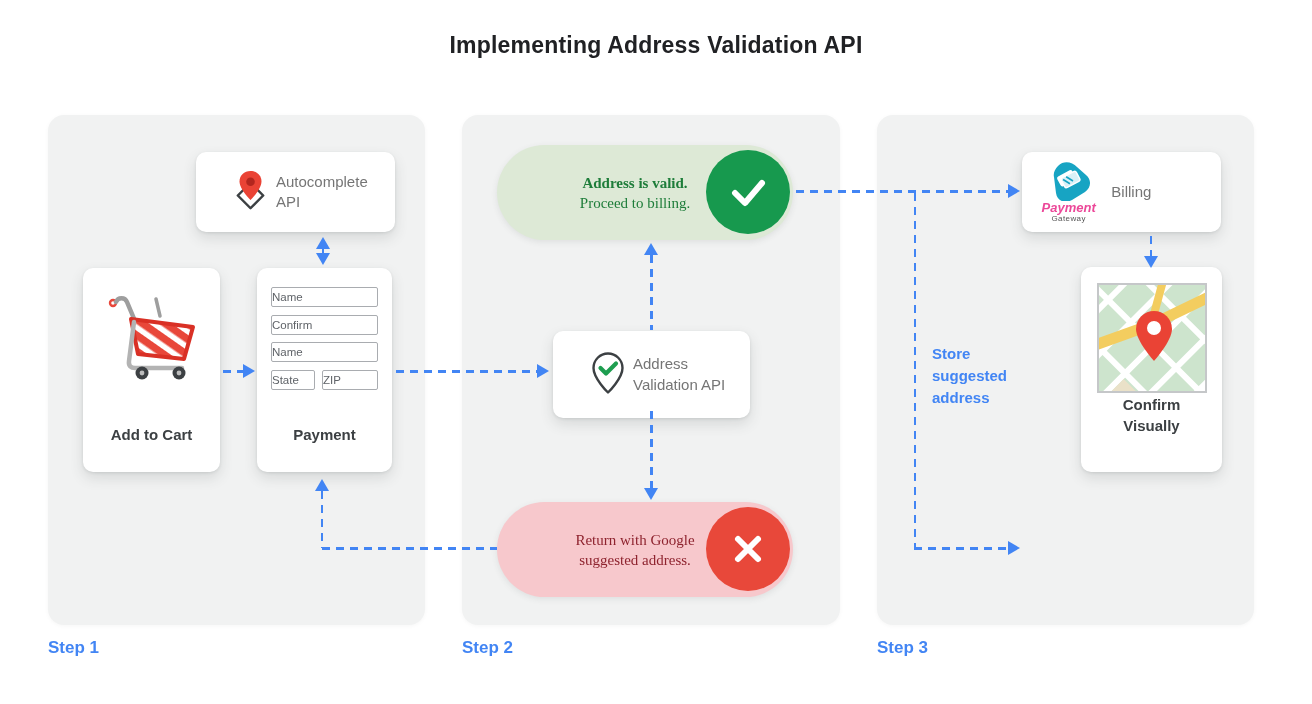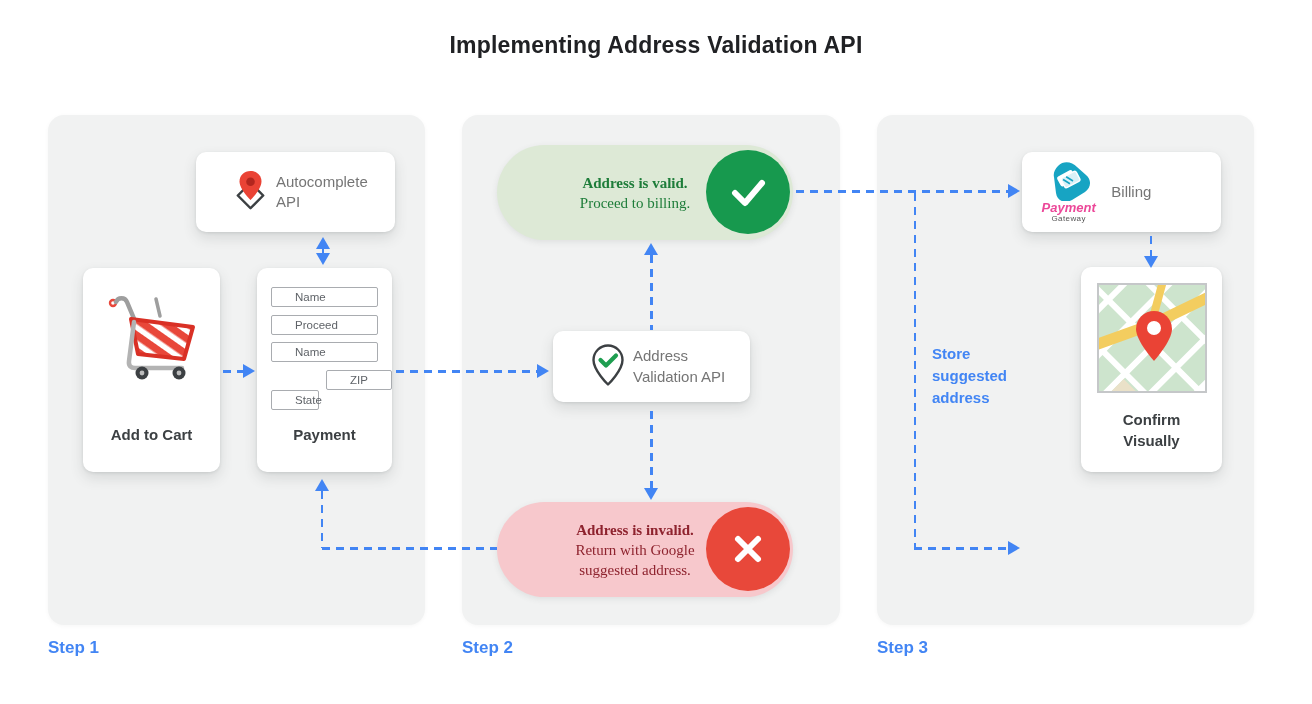--- a/index.html
+++ b/index.html
@@ -21,23 +21,23 @@
         box-shadow:0 1px 3px rgba(60,64,67,.12),0 6px 14px rgba(60,64,67,.14);}
   .icon-card{display:flex;align-items:center;padding-left:32px;box-sizing:border-box;gap:2px;}
   .icon-card .icard-text{color:#757575;font-size:15px;line-height:1.35;width:118px;}
 
   .figure-card{display:flex;flex-direction:column;align-items:center;box-sizing:border-box;}
   .figure-label{margin-top:auto;margin-bottom:26px;font-size:15px;font-weight:700;color:#3c4043;
                 text-align:center;line-height:1.45;}
 
   .fields{display:flex;flex-direction:column;gap:7.5px;width:107px;margin-top:19px;}
   .field{background:#fff;border:1.5px solid #a9acb0;border-radius:2px;color:#5f6368;
-         font-size:11.5px;line-height:16px;height:20px;box-sizing:border-box;padding:1px 23px;}
+         font-size:11.5px;line-height:16px;height:20px;box-sizing:border-box;padding:1px 0;}
   .field-row{display:flex;gap:7px;}
-  .field-state{width:36px;margin-top:20px;}
+  .field-state{width:44px;}
   .field-zip{flex:1;}
 
   .pill{position:absolute;width:296px;height:95px;border-radius:48px;
         box-shadow:0 2px 6px rgba(60,64,67,.10);}
   .pill-text{position:absolute;left:42px;top:0;height:100%;width:192px;display:flex;
              flex-direction:column;justify-content:center;text-align:center;font-size:15px;line-height:20px;font-family:Liberation Serif, serif;}
   .pill-green{background:#dde9d6;}
   .pill-green .pill-text{color:#1e7d3a;}
   .pill-red{background:#f7c8cc;}
   .pill-red .pill-text{color:#8e232e;}
@@ -109,21 +109,21 @@
         <circle cx="75" cy="81" r="6.5" fill="#3c4043"></circle>
           <circle cx="75" cy="81" r="2.4" fill="#bdbdbd"></circle>
       </svg>
     </span>
     <span class="figure-label">Add to Cart</span>
   </div>
 
   <div class="card figure-card" style="left:257px;top:268px;width:135px;height:204px;">
     <div class="fields">
       <div class="field">Name</div>
-      <div class="field">Proceed</div>
+      <div class="field">Confirm</div>
       <div class="field">Name</div>
       <div class="field-row">
         <div class="field field-state">State</div>
         <div class="field field-zip">ZIP</div>
       </div>
     </div>
     <span class="figure-label">Payment</span>
   </div>
 
   <div class="step-label" style="left:48px;">Step 1</div>
@@ -133,33 +133,32 @@
       <span class="pill-title">Address is valid.</span>
       <span>Proceed to billing.</span>
     </div>
     <div class="pill-circle circle-green">
       <svg width="52" height="52" viewBox="0 0 52 52">
         <path d="M13,27 l10,10 l17,-20" fill="none" stroke="#fff" stroke-width="6" stroke-linecap="round" stroke-linejoin="round"></path>
       </svg>
     </div>
   </div>
 
-  <div class="card icon-card" style="left:553px;top:331px;width:197px;height:71px;">
+  <div class="card icon-card" style="left:553px;top:331px;width:197px;height:87px;">
     <span>
       <svg width="46" height="46" viewBox="0 0 46 46">
         <path d="M23,3.5 a14.5,14.5 0 0 1 14.5,14.5 C37.5,28.5 23,42.5 23,42.5 S8.5,28.5 8.5,18 A14.5,14.5 0 0 1 23,3.5 z" fill="#fff" stroke="#3c4043" stroke-width="2.4" stroke-linejoin="round"></path>
         <path d="M15.5,18 l5.5,5.5 l10,-10" stroke="#1e9e50" stroke-width="4.2" fill="none" stroke-linecap="round" stroke-linejoin="round"></path>
       </svg>
     </span>
     <span class="icard-text">Address Validation API</span>
   </div>
 
   <div class="pill pill-red" style="left:497px;top:502px;">
     <div class="pill-text">
-      <span class="pill-title">Address is invalid.</span>
       <span style="width:176px;align-self:center;">Return with Google suggested address.</span>
     </div>
     <div class="pill-circle circle-red">
       <svg width="52" height="52" viewBox="0 0 52 52">
         <path d="M16,16 L36,36 M36,16 L16,36" stroke="#fff" stroke-width="6" stroke-linecap="round"></path>
       </svg>
     </div>
   </div>
 
   <div class="step-label" style="left:462px;">Step 2</div>
@@ -194,21 +193,21 @@
           <rect x="46" y="-50" width="6" height="210" fill="#fff"></rect>
           <rect x="86" y="-50" width="6" height="210" fill="#fff"></rect>
           <rect x="-24" y="62" width="28" height="26" fill="#eae1c8"></rect>
         </g>
         <path d="M110,12 L52,40 L-4,60" fill="none" stroke="#f3cd5f" stroke-width="11"></path>
         <path d="M64,-4 L52,40" fill="none" stroke="#f3cd5f" stroke-width="8"></path>
         <path d="M55,76 C55,76 37,56 37,44 a18,18 0 1 1 36,0 C73,56 55,76 55,76 z" fill="#ea4335"></path>
         <circle cx="55" cy="43" r="7" fill="#fff"></circle>
       </svg>
     </div>
-    <span class="figure-label" style="width:80px;margin-bottom:20px;text-align:center;">Confirm Visually</span>
+    <span class="figure-label" style="width:80px;margin-bottom:35px;text-align:center;">Confirm Visually</span>
   </div>
 
 
   <div class="store-note">Store suggested address</div>
 
   <div class="step-label" style="left:877px;">Step 3</div>
 
   <div>
     <div class="tri tri-up" style="left:316px;top:237px;"></div>
     <div class="sline-v" style="left:321.8px;top:246px;height:10px;"></div>

